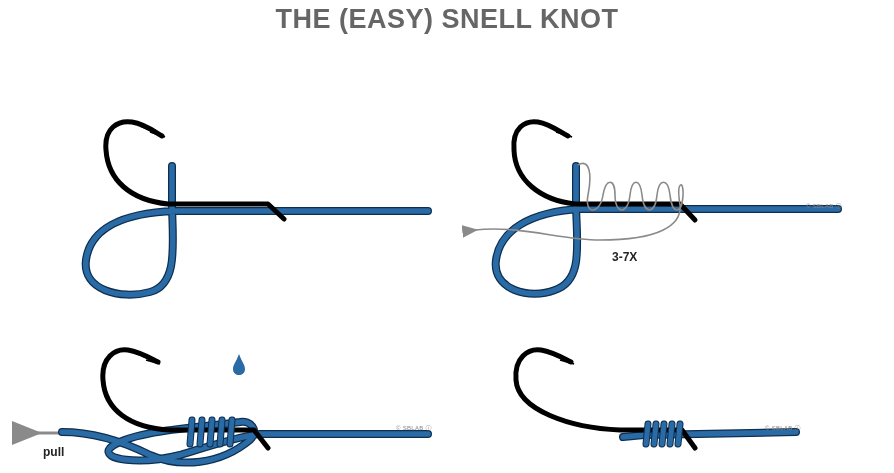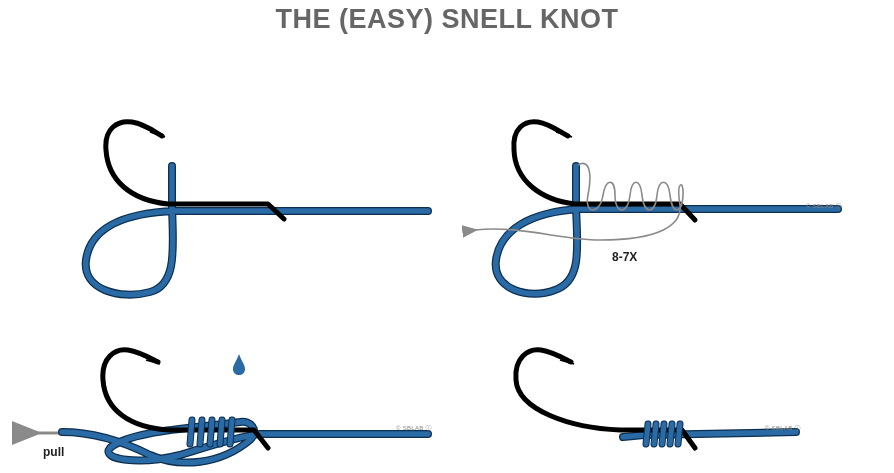--- a/index.html
+++ b/index.html
@@ -85,18 +85,18 @@
     <g fill="none" stroke="#2a6aa5" stroke-width="5" stroke-linecap="round">
       <line x1="648" y1="424" x2="646" y2="444"></line>
         <line x1="656" y1="424" x2="654" y2="444"></line>
       <line x1="664" y1="424" x2="662" y2="444"></line>
         <line x1="672" y1="424" x2="670" y2="444"></line>
       <line x1="680" y1="424" x2="678" y2="444"></line>
     </g>
   </g>
 </svg>
 
-<div class="label" style="left:612px;top:250px;">8-7X</div>
+<div class="label" style="left:612px;top:250px;">3-7X</div>
 <div class="label" style="left:43px;top:409px;margin-top:36px;">pull</div>
 
 <div class="wm" style="left:806px;top:202px;">© SBLAB ⓘ</div>
 <div class="wm" style="left:396px;top:424px;">© SBLAB ⓘ</div>
 <div class="wm" style="left:765px;top:424px;">© SBLAB ⓘ</div>
 
 </body></html>

